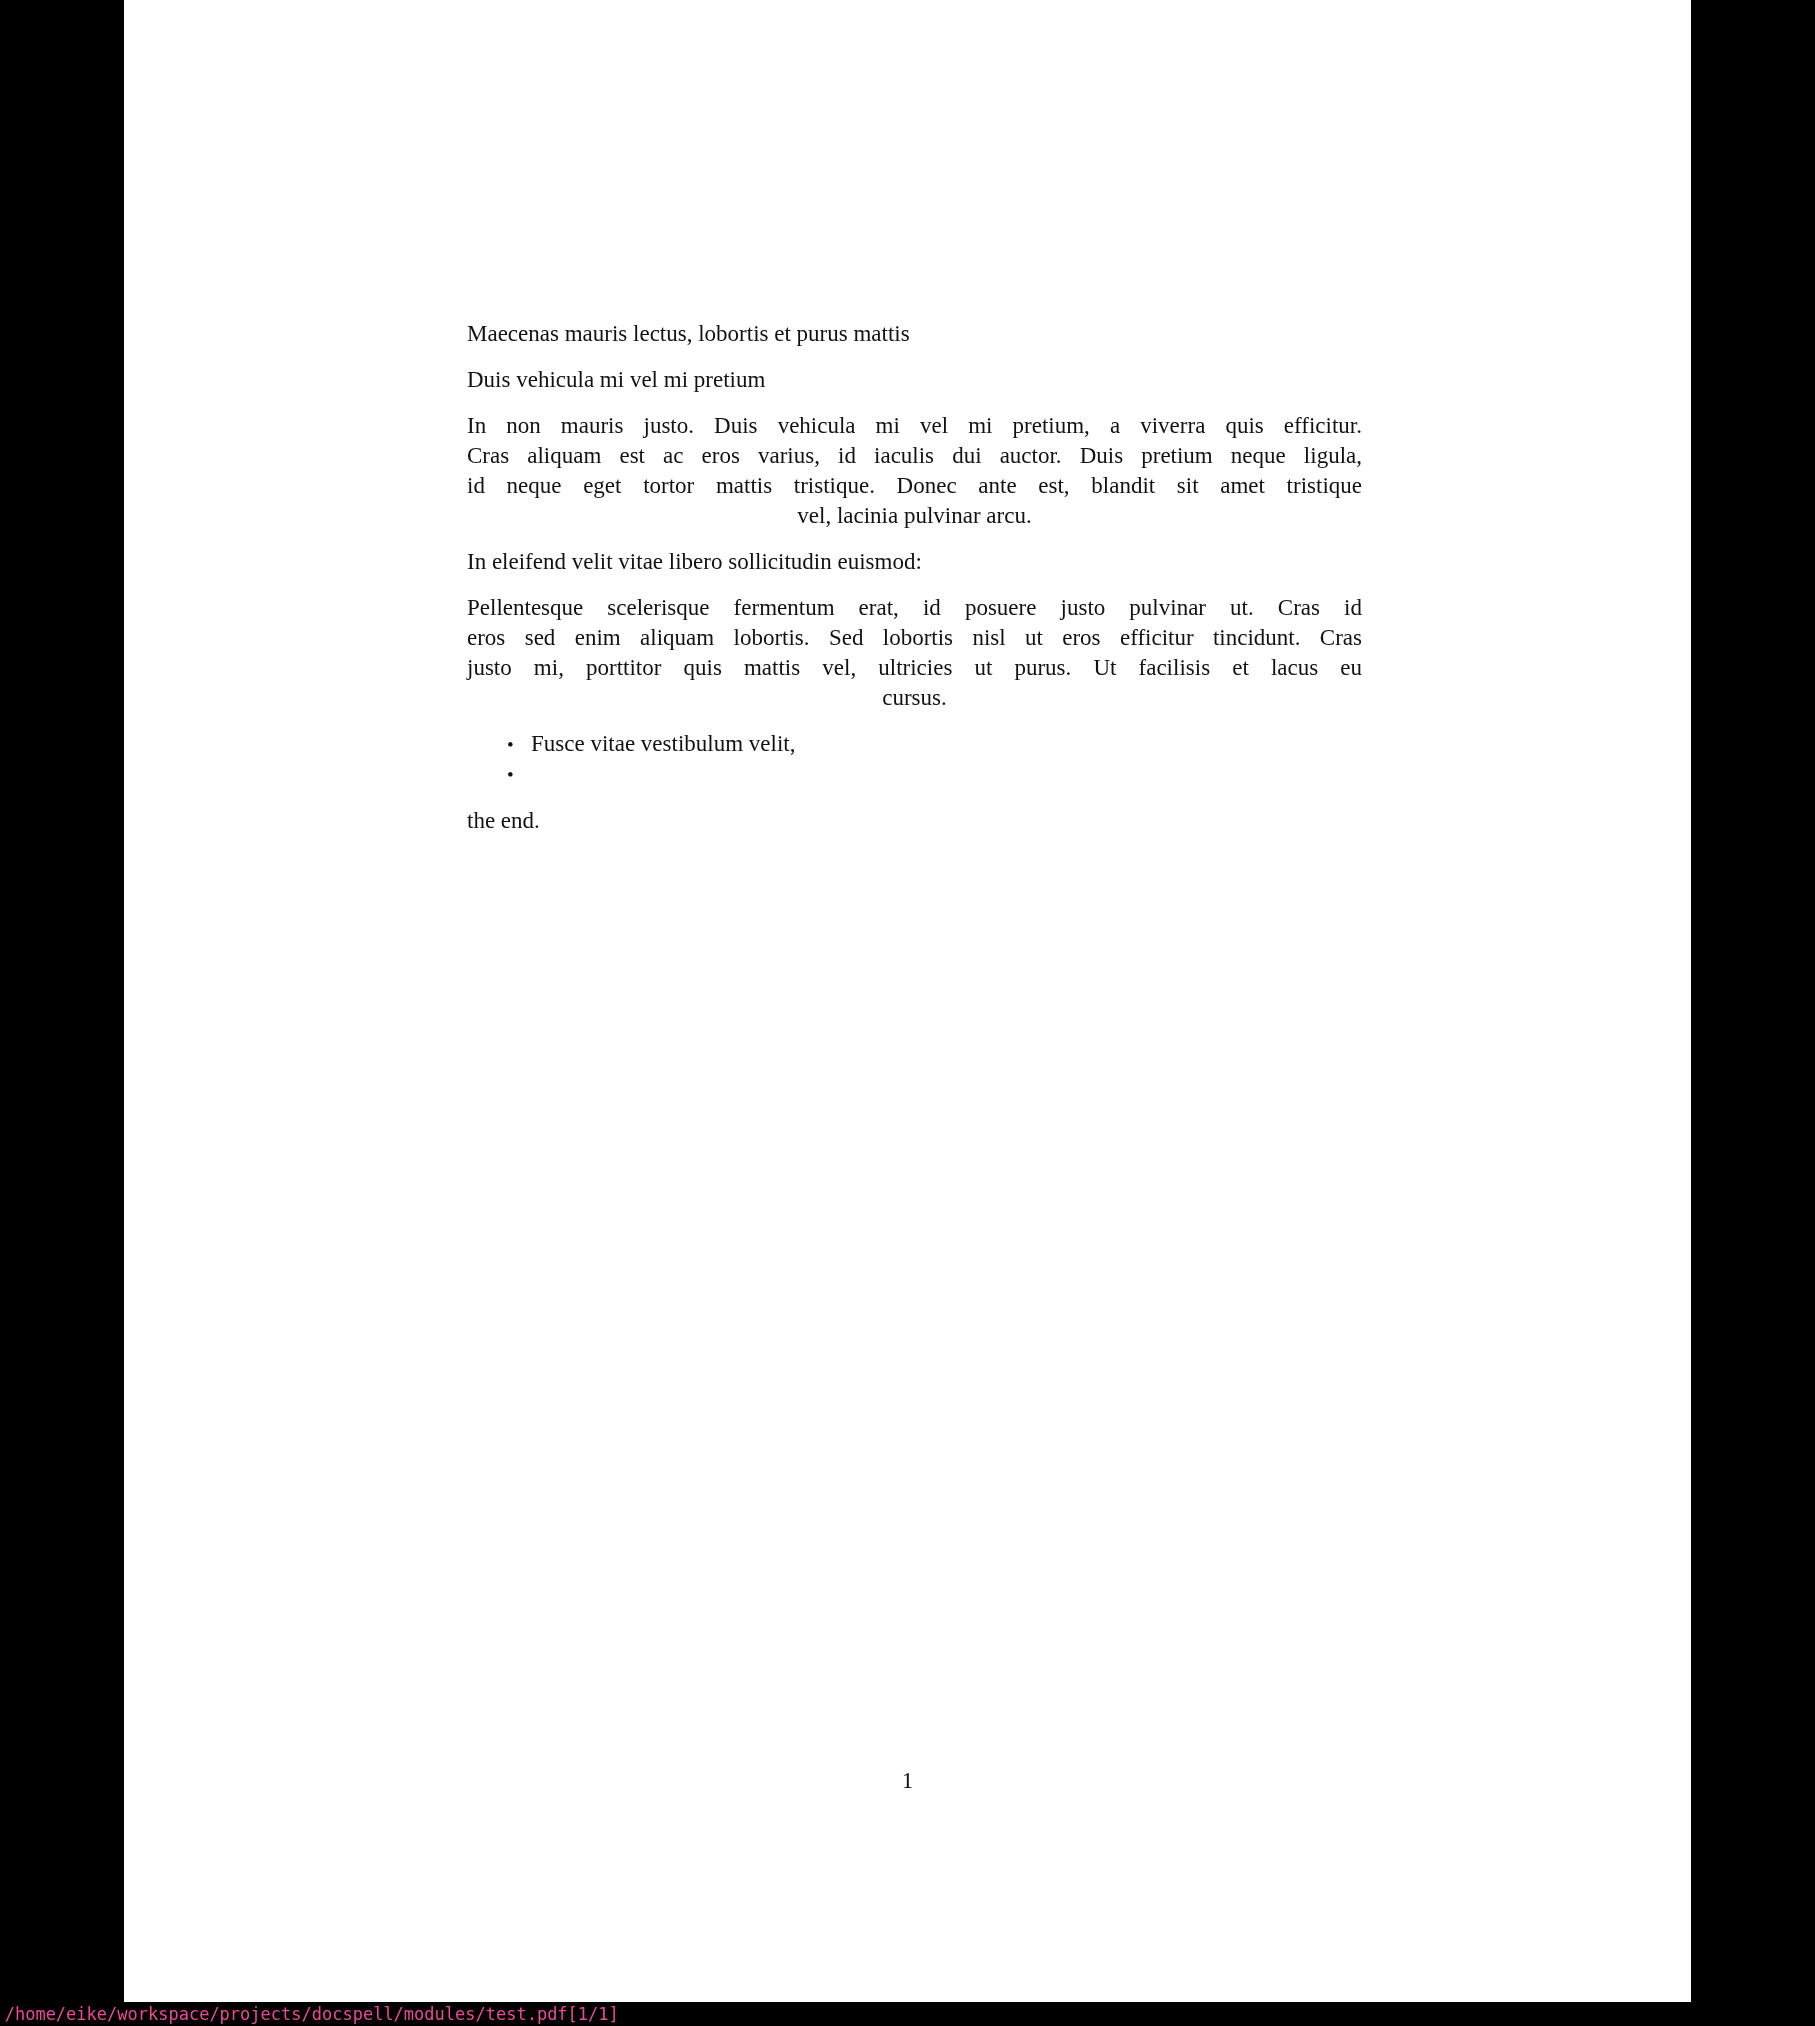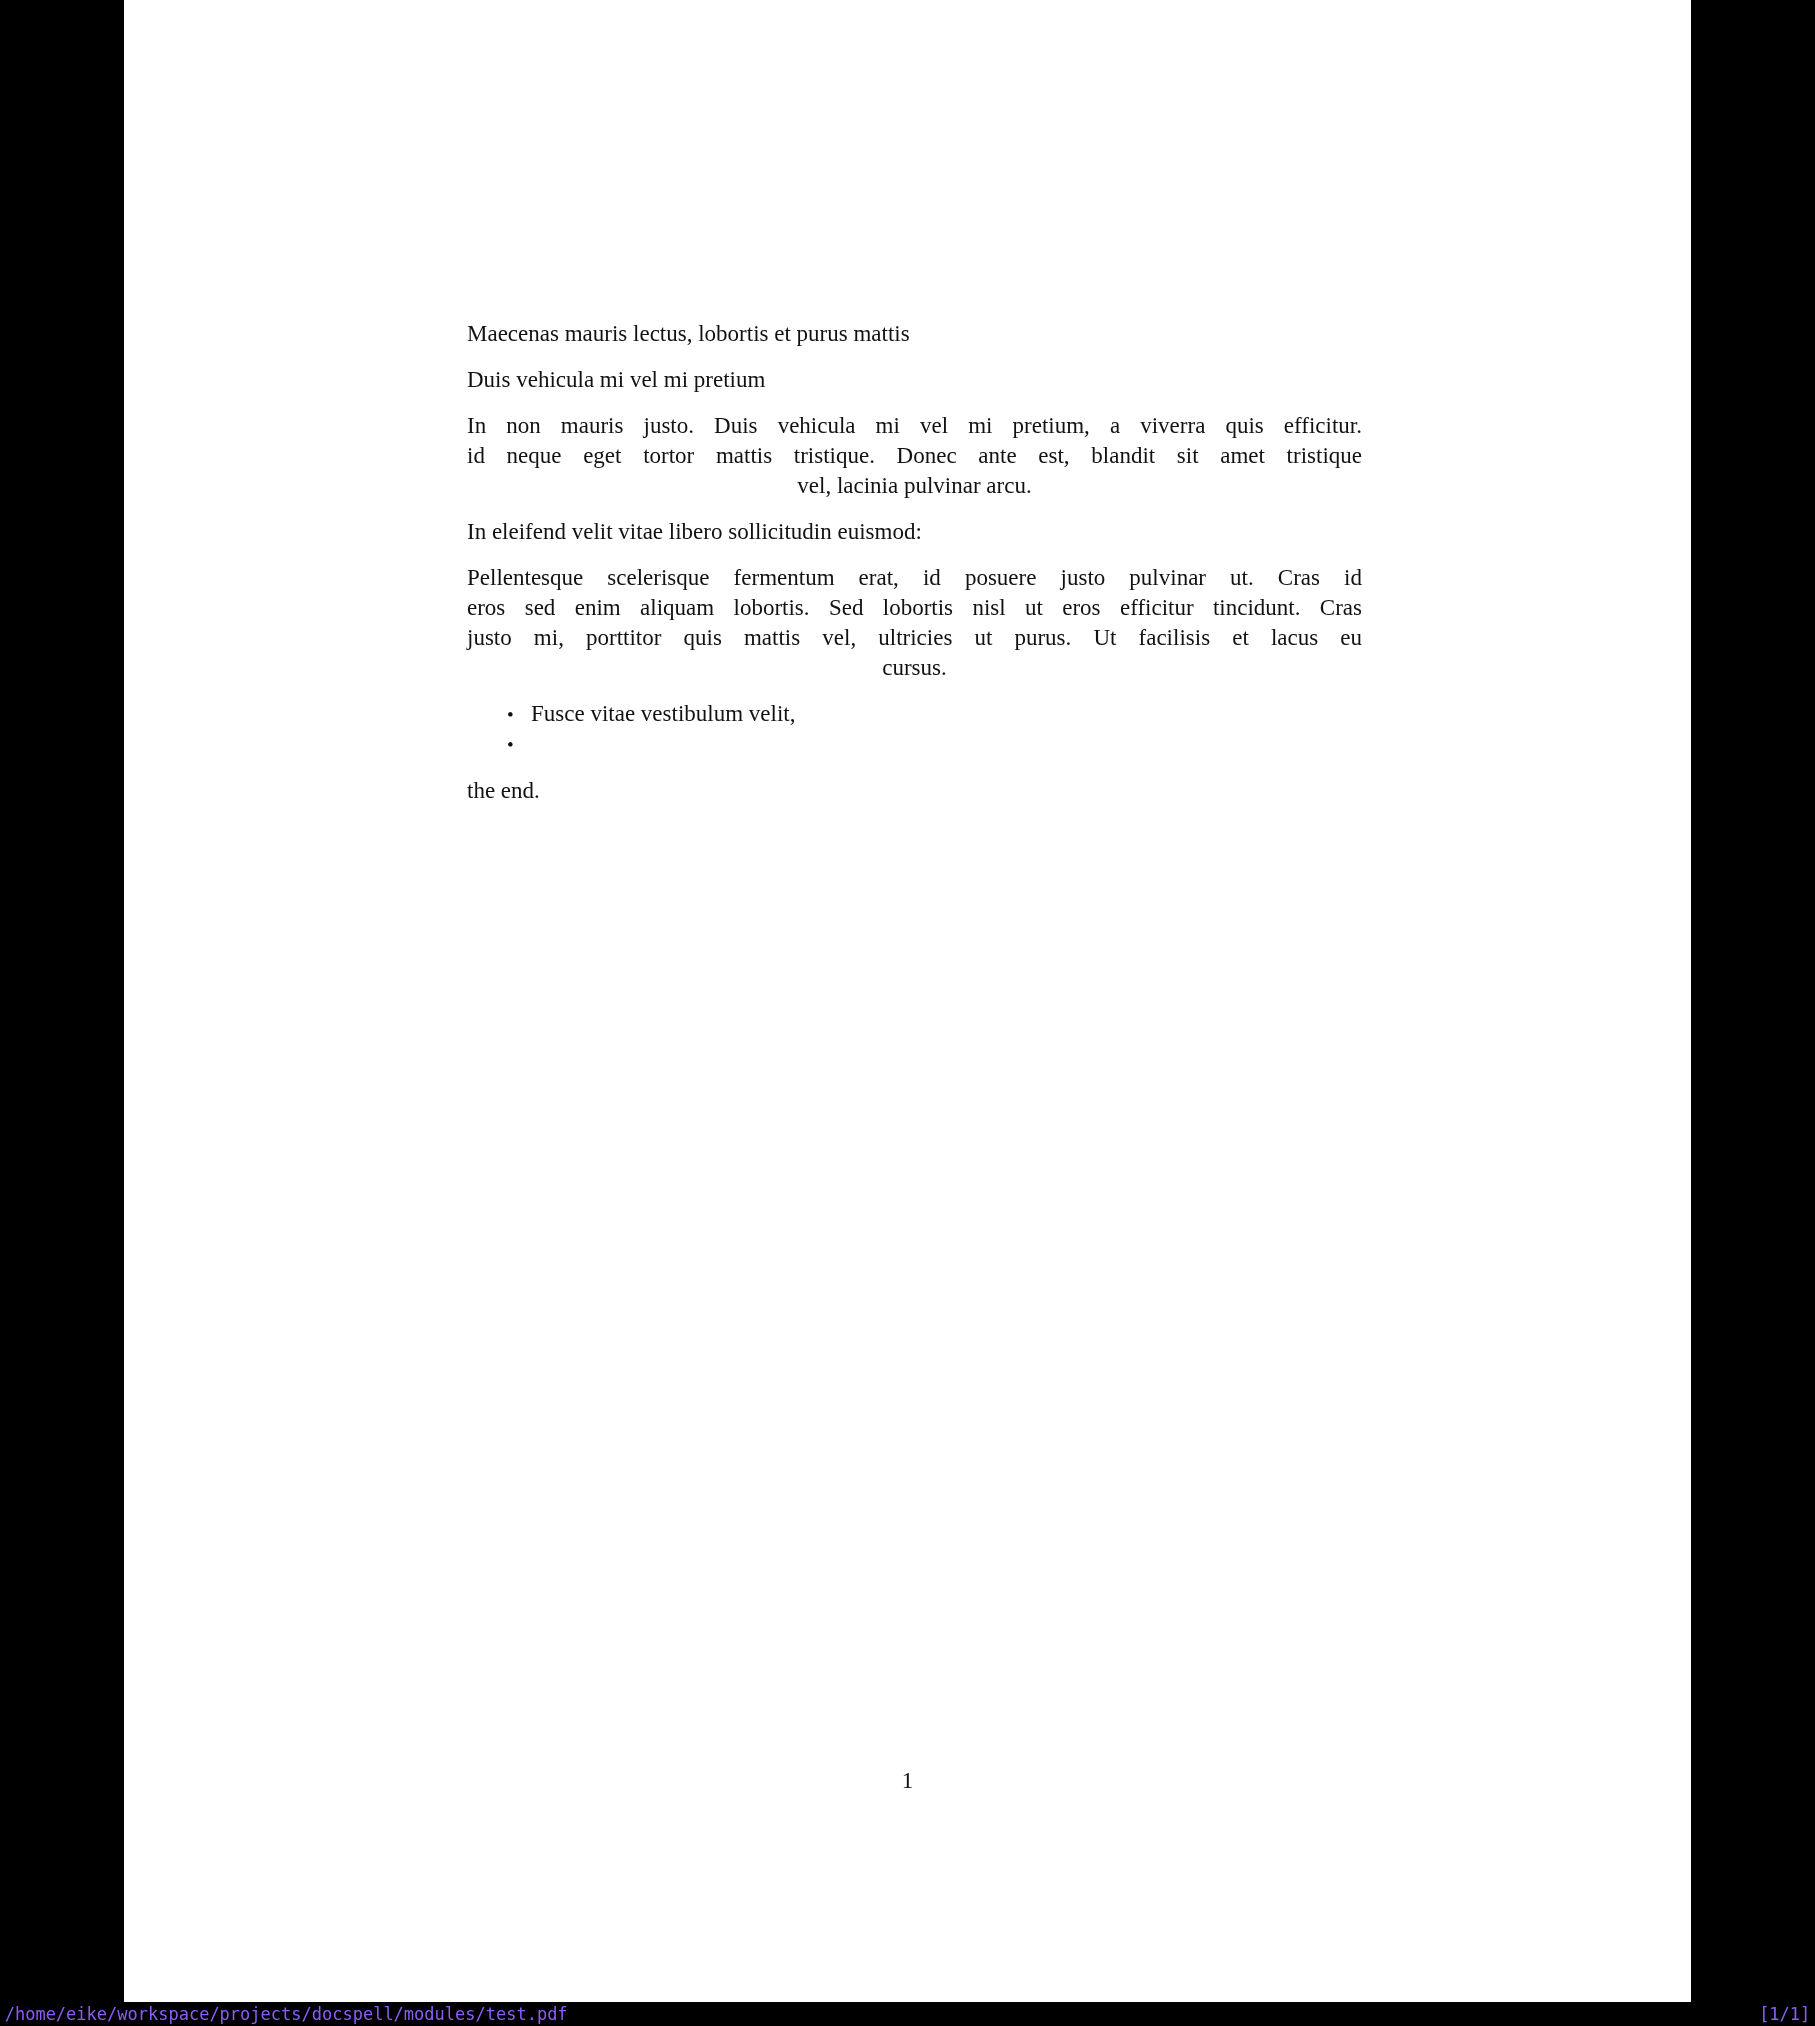--- a/index.html
+++ b/index.html
@@ -59,26 +59,25 @@
     line-height: 30px;
     color: #121212;
   }
   .statusbar {
     position: absolute;
     left: 0;
     top: 2002px;
     width: 1815px;
     height: 24px;
     background: #000000;
-    color: #8b5cf6;
+    color: #ec4899;
     font-family: "DejaVu Sans Mono", "Liberation Mono", monospace;
     font-size: 17px;
     line-height: 24px;
     display: flex;
-    justify-content: space-between;
     box-sizing: border-box;
     padding: 0 4.7px;
     white-space: nowrap;
   }
 </style>
 </head>
 <body>
 
 <div class="viewer">
 
@@ -89,20 +88,21 @@
       <div class="block">
         <div class="line">Maecenas mauris lectus, lobortis et purus mattis</div>
       </div>
 
       <div class="block">
         <div class="line">Duis vehicula mi vel mi pretium</div>
       </div>
 
       <div class="block">
         <div class="jline">In non mauris justo. Duis vehicula mi vel mi pretium, a viverra quis efficitur.</div>
+        <div class="jline">Cras aliquam est ac eros varius, id iaculis dui auctor. Duis pretium neque ligula,</div>
         <div class="jline">id neque eget tortor mattis tristique. Donec ante est, blandit sit amet tristique</div>
         <div class="lline">vel, lacinia pulvinar arcu.</div>
       </div>
 
       <div class="block">
         <div class="line">In eleifend velit vitae libero sollicitudin euismod:</div>
       </div>
 
       <div class="block">
         <div class="jline">Pellentesque scelerisque fermentum erat, id posuere justo pulvinar ut. Cras id</div>

